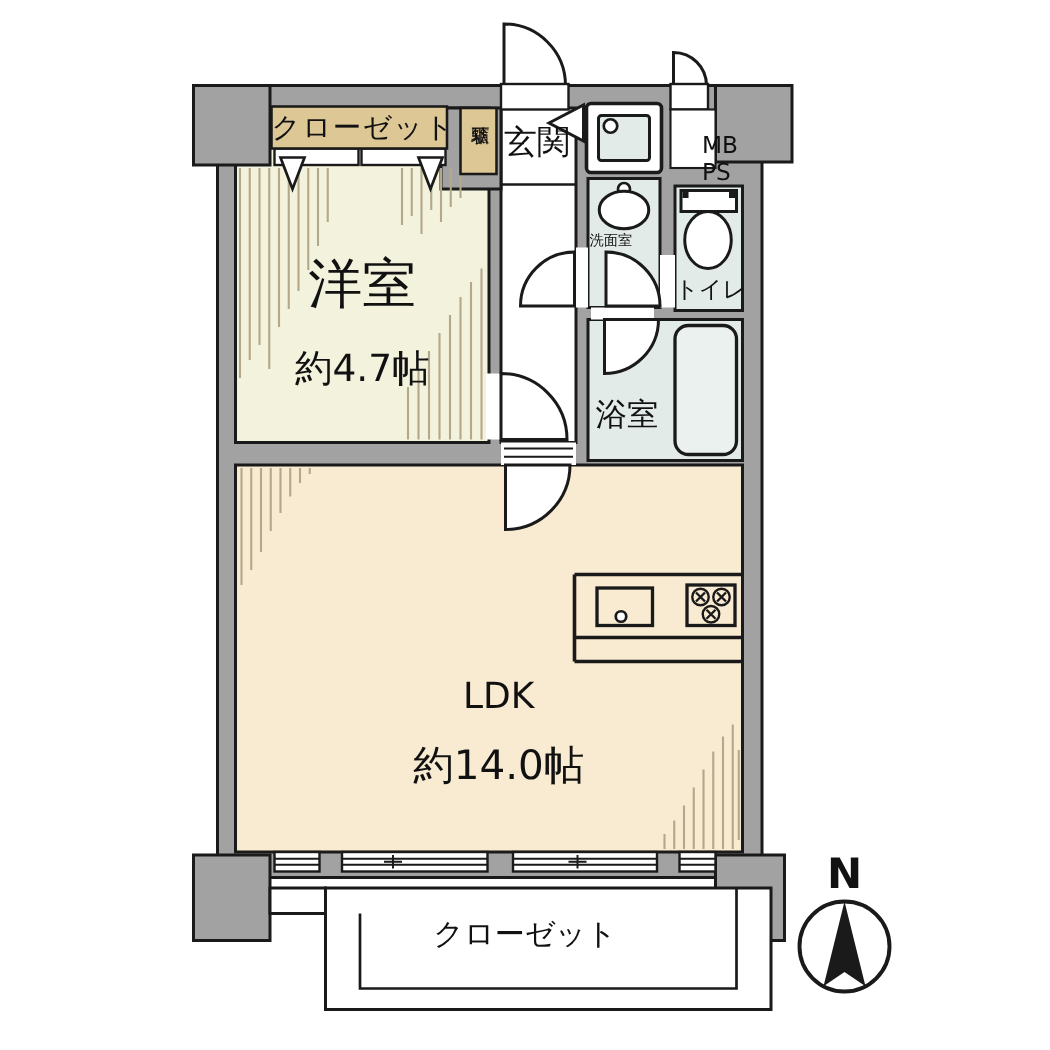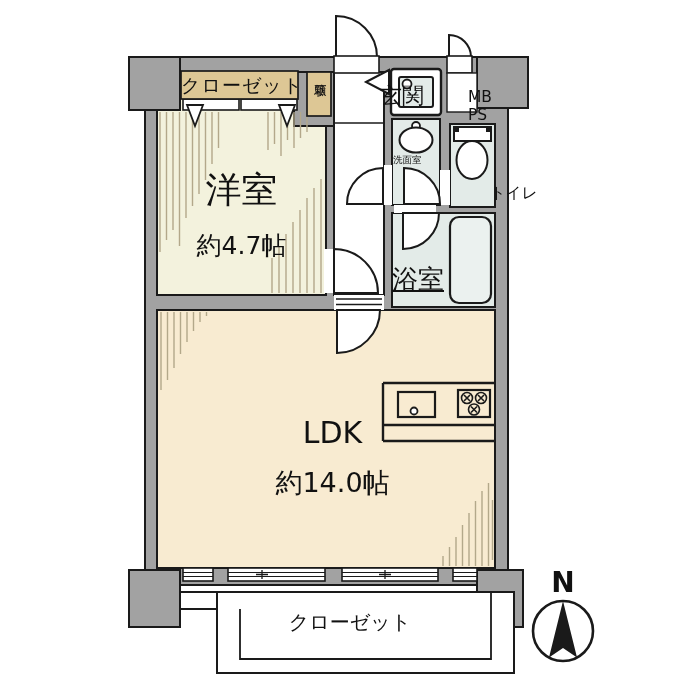--- a/index.html
+++ b/index.html
@@ -112,31 +112,31 @@
     </g>
 
     <g>
       <circle cx="563" cy="631" r="30" fill="#ffffff" stroke="#1a1a1a" stroke-width="2.6"></circle>
       <polygon points="563,601 549,657.5 563,648 577,657.5" fill="#1a1a1a"></polygon>
     </g>
   </svg>
 
   <div class="lbl center room-title" style="left:181px;top:74px;width:115px;font-size:19px;">クローゼット</div>
   <div class="lbl vert" style="left:313px;top:75px;font-size:12px;letter-spacing:0px;">下駄箱</div>
-  <div class="lbl center" style="left:330px;top:83px;width:56px;font-size:22px;margin-left:44px;">玄関</div>
+  <div class="lbl center" style="left:330px;top:83px;width:56px;font-size:22px;">玄関</div>
   <div class="lbl" style="left:468px;top:74px;font-size:15.5px;line-height:1.15;margin-top:15px;">
     <div>MB</div>
     <div>PS</div>
   </div>
   <div class="lbl" style="left:393px;top:155px;font-size:9.5px;font-family:Liberation Mono, monospace;">洗面室</div>
-  <div class="lbl center" style="left:450px;top:184px;width:45px;font-size:15.5px;padding-left:40px;">トイレ</div>
-  <div class="lbl center" style="left:392px;top:264px;width:52px;font-size:26px;text-decoration:underline;">浴室</div>
+  <div class="lbl center" style="left:450px;top:184px;width:45px;font-size:15.5px;">トイレ</div>
+  <div class="lbl center" style="left:392px;top:264px;width:52px;font-size:21px;">浴室</div>
   <div class="lbl center" style="left:157px;top:168px;width:169px;">
     <div style="font-size:36px;">洋室</div>
     <div style="font-size:25px;margin-top:20px;">約4.7帖</div>
   </div>
   <div class="lbl center" style="left:235px;top:415px;width:195px;">
-    <div style="font-size:30px;">LDK</div>
+    <div style="font-size:24px;margin-top:35px;">LDK</div>
     <div style="font-size:27px;margin-top:16px;">約14.0帖</div>
   </div>
   <div class="lbl center" style="left:280px;top:610px;width:140px;font-size:20px;">クローゼット</div>
   <div class="lbl center" style="left:546px;top:566px;width:34px;font-size:28px;font-weight:bold;">N</div>
 </div>
 
 </body></html>

